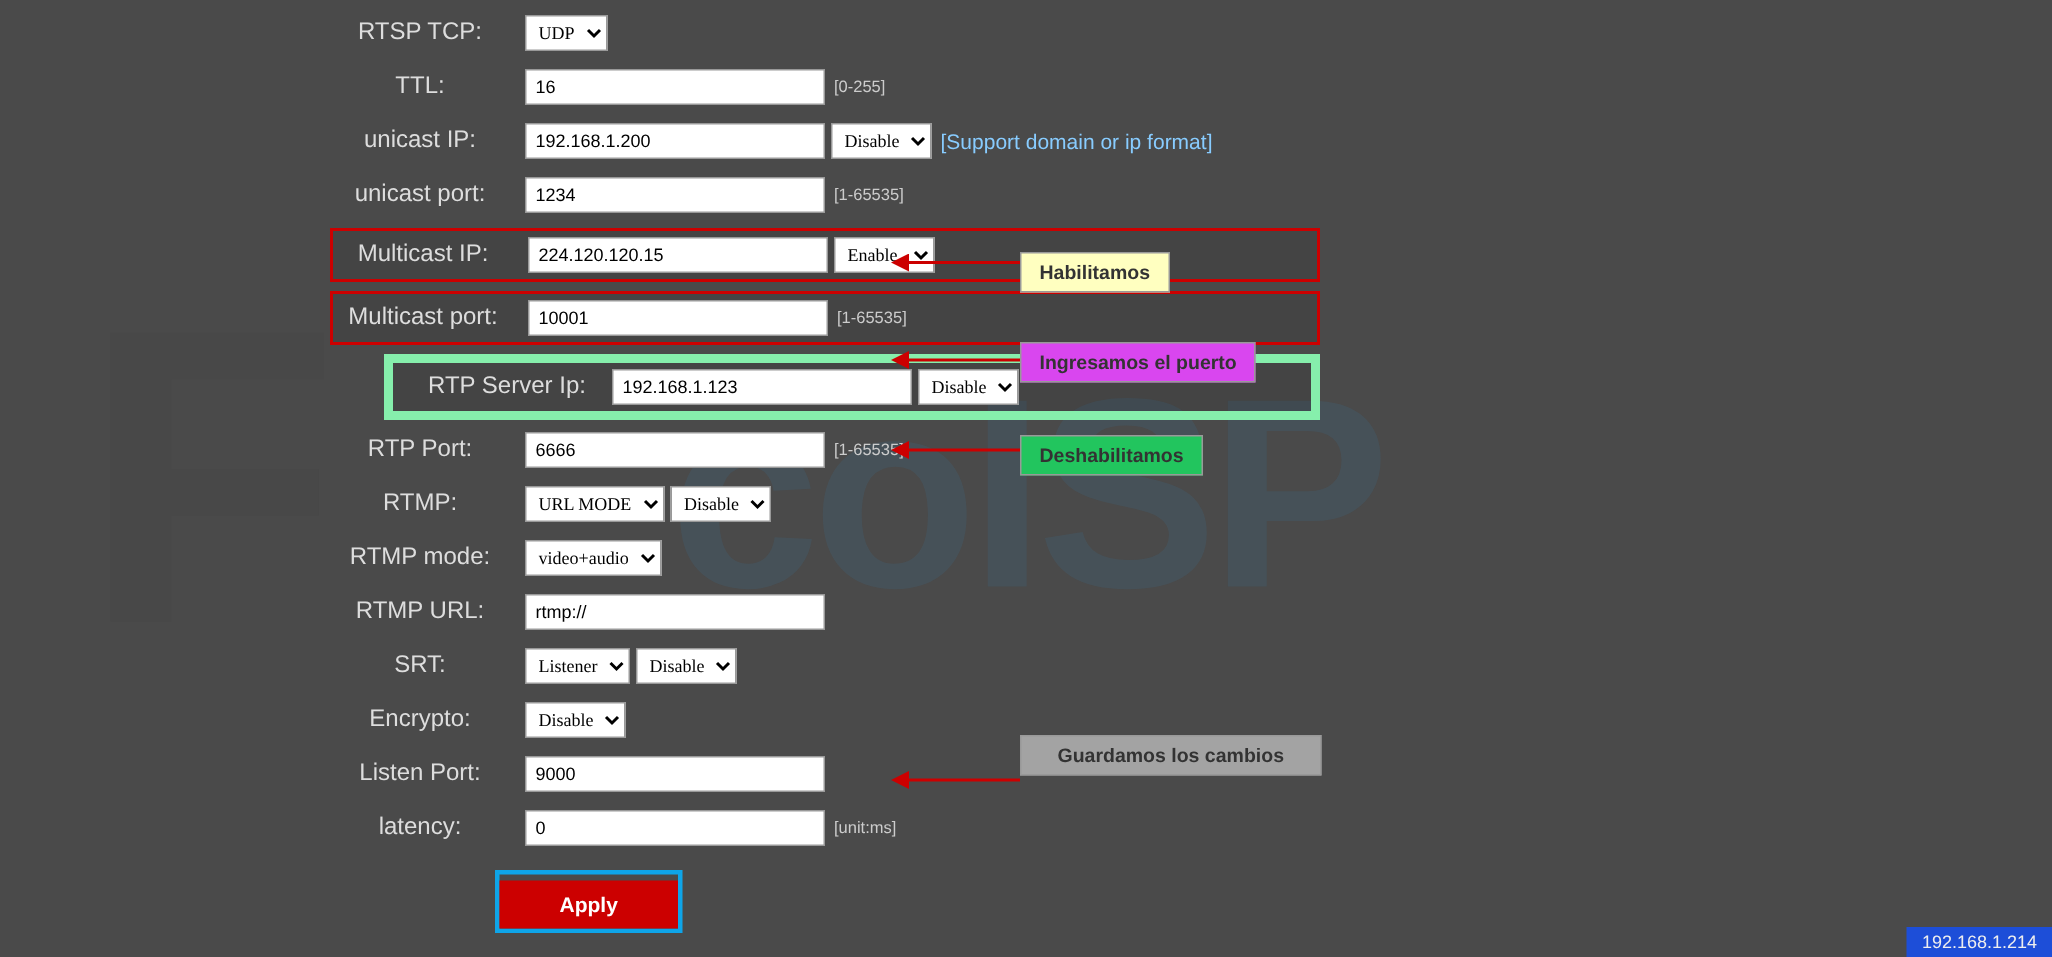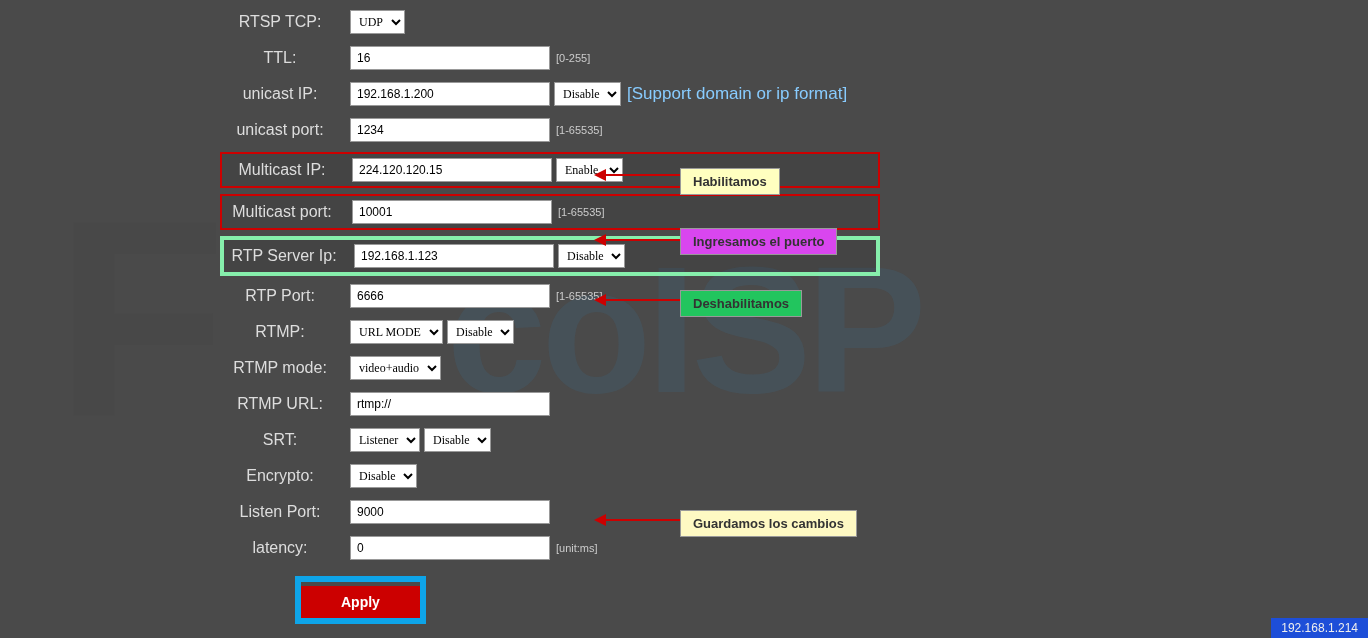--- a/index.html
+++ b/index.html
@@ -131,21 +131,21 @@
   </div>
 
   
   <div class="form-row">
     <span class="form-label">unicast IP:</span>
     <input class="form-input form-input-medium" type="text" value="192.168.1.200" style="">
     <select class="form-select">
       <option>Disable</option>
       <option>Enable</option>
     </select>
-    <span class="form-hint" style="color:#88ccff; font-size:17px;">[Support domain or ip format]</span>
+    <span class="form-hint" style="color:#88ccff; font-size:14px;">[Support domain or ip format]</span>
   </div>
 
   
   <div class="form-row">
     <span class="form-label">unicast port:</span>
     <input class="form-input form-input-medium" type="text" value="1234" style="">
     <span class="form-hint">[1-65535]</span>
   </div>
 
   
@@ -163,21 +163,21 @@
   
   <div style="border: 2px solid #cc0000; padding: 2px 0; margin-bottom: 6px; background: rgba(0,0,0,0.08);">
     <div class="form-row" style="margin-bottom:0;">
       <span class="form-label">Multicast port:</span>
       <input class="form-input form-input-medium" type="text" value="10001" style="">
       <span class="form-hint">[1-65535]</span>
     </div>
   </div>
 
   
-  <div style="border: 4px solid #86efac; padding: 2px 0; margin-bottom: 6px; background: rgba(0,0,0,0.08);">
+  <div style="border: 6px solid #86efac; padding: 2px 16px; margin-bottom: 6px; background: rgba(0,0,0,0.08); margin-left: 36px;">
     <div class="form-row" style="margin-bottom:0;">
       <span class="form-label">RTP Server Ip:</span>
       <input class="form-input form-input-medium" type="text" value="192.168.1.123" style="">
       <select class="form-select">
         <option>Disable</option>
         <option>Enable</option>
       </select>
     </div>
   </div>
 
@@ -245,21 +245,21 @@
   </div>
 
   
   <div class="form-row">
     <span class="form-label">latency:</span>
     <input class="form-input form-input-medium" type="text" value="0" style="">
     <span class="form-hint">[unit:ms]</span>
   </div>
 
   
-  <div style="margin-top: 6px; margin-left: 75px; display: inline-block; border: 6px solid #0ea5e9;">
+  <div style="margin-top: 6px; margin-left: 110px; display: inline-block; border: 3px solid #0ea5e9;">
     <button class="apply-btn" style="margin-left:0; border:none;">Apply</button>
   </div>
 
 </div>
 
 <div style="position:absolute; top:168px; left:680px; background:#ffffc0; border:1.5px solid #999; padding:5px 12px; font-size:13px; font-weight:bold; color:#333; z-index:20;">
   <span>Habilitamos</span>
 </div>
 
 <svg style="position:absolute; top:150px; left:590px; z-index:19; pointer-events:none;" width="100" height="50">
@@ -290,21 +290,21 @@
 
 <svg style="position:absolute; top:280px; left:590px; z-index:19; pointer-events:none;" width="100" height="40">
   <defs>
     <marker id="ah3" markerWidth="6" markerHeight="6" refX="3" refY="3" orient="auto">
       <path d="M0,0 L6,3 L0,6 Z" fill="#cc0000"></path>
     </marker>
   </defs>
   <line x1="90" y1="20" x2="10" y2="20" stroke="#cc0000" stroke-width="2" marker-end="url(#ah3)"></line>
 </svg>
 
-<div style="position:absolute; top:510px; left:680px; background:#fef9c3; border:1.5px solid #999; padding:5px 12px; font-size:13px; font-weight:bold; color:#333; z-index:20;">
+<div style="position:absolute; top:490px; left:680px; background:#a3a3a3; border:1.5px solid #999; padding:5px 24px; font-size:13px; font-weight:bold; color:#333; z-index:20;">
   <span>Guardamos los cambios</span>
 </div>
 
 <svg style="position:absolute; top:505px; left:590px; z-index:19; pointer-events:none;" width="100" height="30">
   <defs>
     <marker id="ah4" markerWidth="6" markerHeight="6" refX="3" refY="3" orient="auto">
       <path d="M0,0 L6,3 L0,6 Z" fill="#cc0000"></path>
     </marker>
   </defs>
   <line x1="90" y1="15" x2="10" y2="15" stroke="#cc0000" stroke-width="2" marker-end="url(#ah4)"></line>

